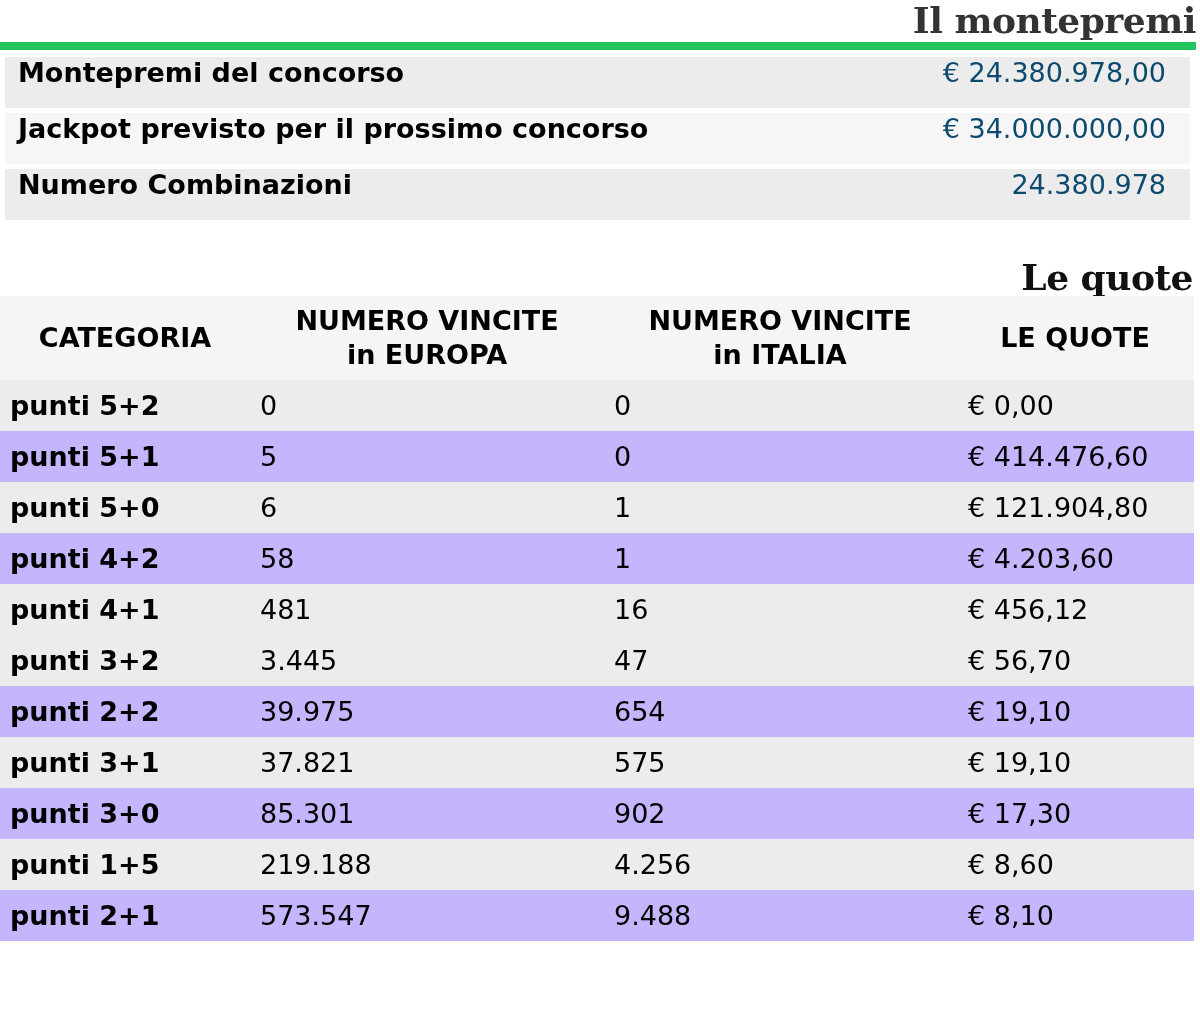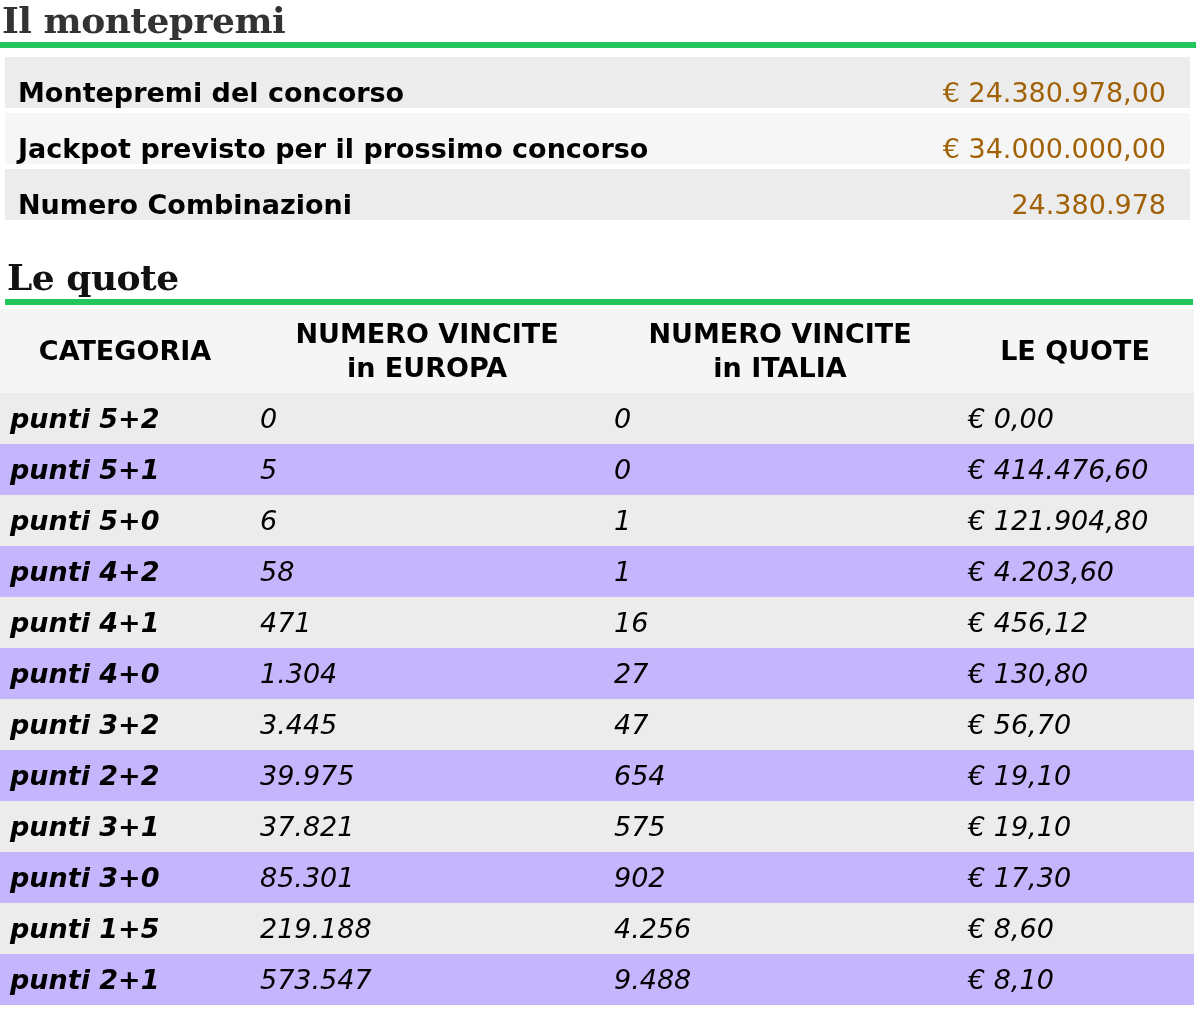--- a/index.html
+++ b/index.html
@@ -5,43 +5,44 @@
   html, body { margin: 0; padding: 0; background: #ffffff; }
   body { width: 1200px; height: 1012px; overflow: hidden; position: relative; font-family: "DejaVu Sans", sans-serif; color: #000; }
 
   .section-title {
     font-family: "DejaVu Serif", "Liberation Serif", serif;
     font-size: 36px;
     color: #333;
     line-height: 40px;
     margin: 0;
     padding: 0 0 2px 2px;
-    border-bottom: 6px solid #22c55e;
+    border-bottom: 8px solid #22c55e;
     letter-spacing: -0.5px;
+    text-align: right;
   }
   #title-montepremi { position: absolute; left: 0; top: 0; width: 1194px; height: 40px; }
   #title-quote { position: absolute; left: 5px; top: 257px; width: 1186px; height: 40px; color: #111; }
 
   .summary { position: absolute; left: 5px; top: 57px; width: 1185px; }
   .summary-row {
-    display: flex; justify-content: space-between; align-items: flex-end;
+    display: flex; justify-content: space-between; align-items: flex-start;
     height: 51px; margin-bottom: 5px; padding: 0 24px 0 13px;
     font-size: 27px;
   }
   .summary-row.odd { background: #ececec; }
   .summary-row.even { background: #f6f6f6; }
   .summary-row .lbl { font-weight: bold; }
-  .summary-row .val { font-weight: normal; color: #a16207; }
+  .summary-row .val { font-weight: normal; color: #0c4a6e; }
 
-  .quote-table { position: absolute; left: 0; top: 309px; width: 1194px; border-collapse: collapse; }
+  .quote-table { position: absolute; left: 0; top: 296px; width: 1194px; border-collapse: collapse; }
   .quote-table th {
     background: #f5f5f5; font-size: 27px; font-weight: bold;
     height: 84px; padding: 0; text-align: center; line-height: 34px;
   }
-  .quote-table td { height: 51px; padding: 0 0 0 10px; font-size: 27px; font-style: italic; }
+  .quote-table td { height: 51px; padding: 0 0 0 10px; font-size: 27px; }
   .quote-table tr.odd td { background: #ececec; }
   .quote-table tr.even td { background: #c4b5fd; }
   .quote-table td.cat { font-weight: bold; width: 240px; }
   .quote-table td.eu { width: 344px; padding-left: 10px; }
   .quote-table td.it { width: 342px; padding-left: 10px; }
   .quote-table td.q { padding-left: 12px; }
 </style>
 </head>
 <body>
 
@@ -93,29 +94,23 @@
       <td class="q">€ 121.904,80</td>
     </tr>
     <tr class="even">
       <td class="cat">punti 4+2</td>
       <td class="eu">58</td>
       <td class="it">1</td>
       <td class="q">€ 4.203,60</td>
     </tr>
     <tr class="odd">
       <td class="cat">punti 4+1</td>
-      <td class="eu">471</td>
+      <td class="eu">481</td>
       <td class="it">16</td>
       <td class="q">€ 456,12</td>
-    </tr>
-    <tr class="even">
-      <td class="cat">punti 4+0</td>
-      <td class="eu">1.304</td>
-      <td class="it">27</td>
-      <td class="q">€ 130,80</td>
     </tr>
     <tr class="odd">
       <td class="cat">punti 3+2</td>
       <td class="eu">3.445</td>
       <td class="it">47</td>
       <td class="q">€ 56,70</td>
     </tr>
     <tr class="even">
       <td class="cat">punti 2+2</td>
       <td class="eu">39.975</td>

